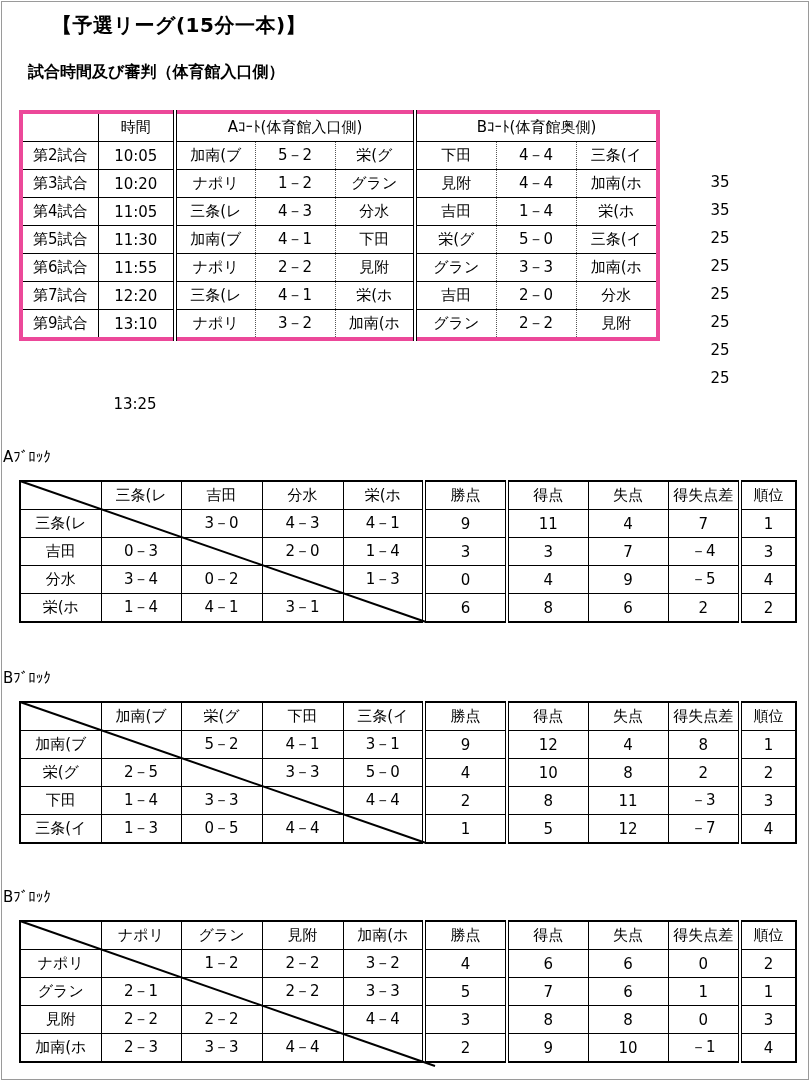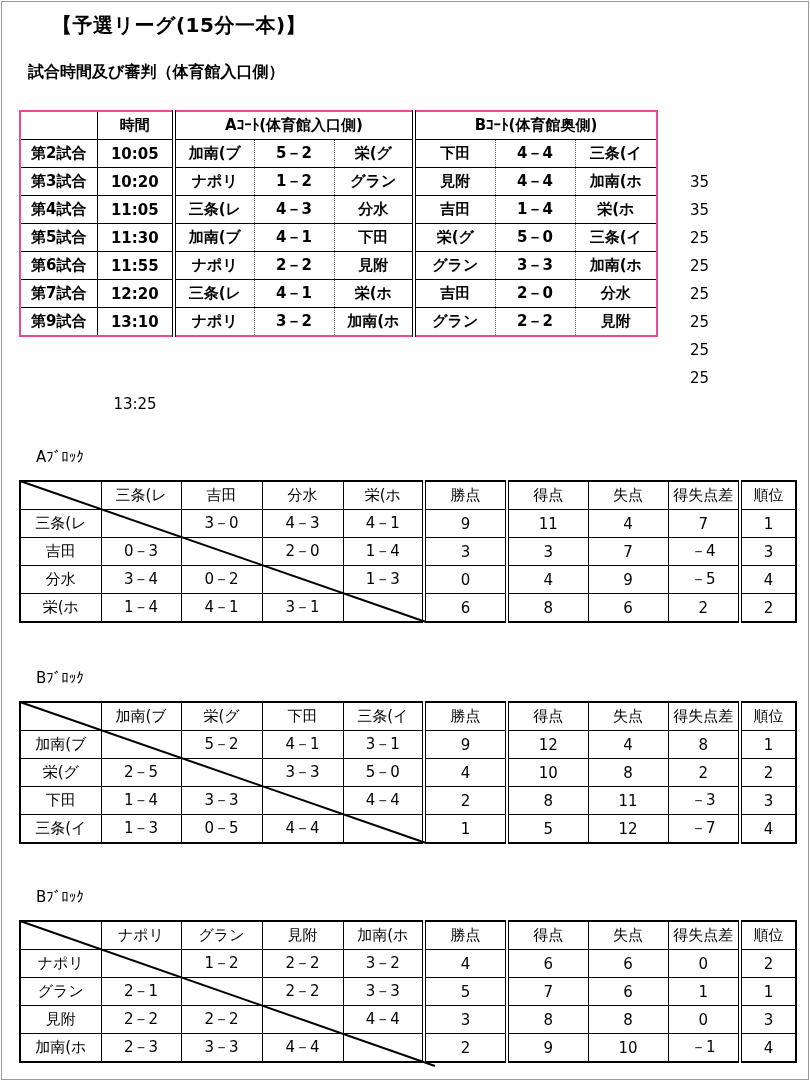--- a/index.html
+++ b/index.html
@@ -2,28 +2,28 @@
 <html><head>
 <meta charset="utf-8">
 <style>
   html,body{margin:0;padding:0;background:#fff;}
   body{width:810px;height:1080px;font-family:"DejaVu Sans","Liberation Sans",sans-serif;color:#000;}
   .page{position:absolute;left:1px;top:1px;width:806px;height:1077px;background:#fff;border:1px solid #9a9a9a;overflow:hidden;}
   .title{position:absolute;left:26px;top:10px;font-size:20px;font-weight:bold;letter-spacing:.5px;white-space:nowrap;margin-left:24px;}
   .subtitle{position:absolute;left:26px;top:60px;font-size:16px;font-weight:bold;white-space:nowrap;}
   table{border-collapse:collapse;table-layout:fixed;}
   td{height:27px;padding:0;text-align:center;vertical-align:middle;font-size:15px;white-space:nowrap;overflow:hidden;border:1px solid #000;}
-  .schedule{position:absolute;left:17px;top:108px;border:2px solid #ec4899;font-weight:bold;}
+  .schedule{position:absolute;left:17px;top:108px;border:4px solid #ec4899;}
   .dbl{border-left:4px double #000 !important;}
   .dotR{border-right:1px dotted #555 !important;}
   .dotL{border-left:1px dotted #555 !important;}
-  .sidenotes{position:absolute;left:688px;top:166px;width:60px;text-align:left;font-size:15px;}
+  .sidenotes{position:absolute;left:688px;top:166px;width:60px;text-align:center;font-size:15px;}
   .sidenotes div{height:28px;line-height:28px;}
   .endtime{position:absolute;left:94px;top:393px;width:78px;text-align:center;font-size:15px;}
-  .blocklabel{position:absolute;left:34px;font-size:15px;white-space:nowrap;}
+  .blocklabel{position:absolute;left:1px;font-size:15px;white-space:nowrap;}
   .block{position:absolute;left:17px;}
   .block table{border:2px solid #000;}
   .diag{position:absolute;left:0;top:0;pointer-events:none;}
 </style>
 </head>
 <body>
 
 <div class="page">
   <div class="title">【予選リーグ(15分一本)】</div>
   <div class="subtitle">試合時間及び審判（体育館入口側）</div>

